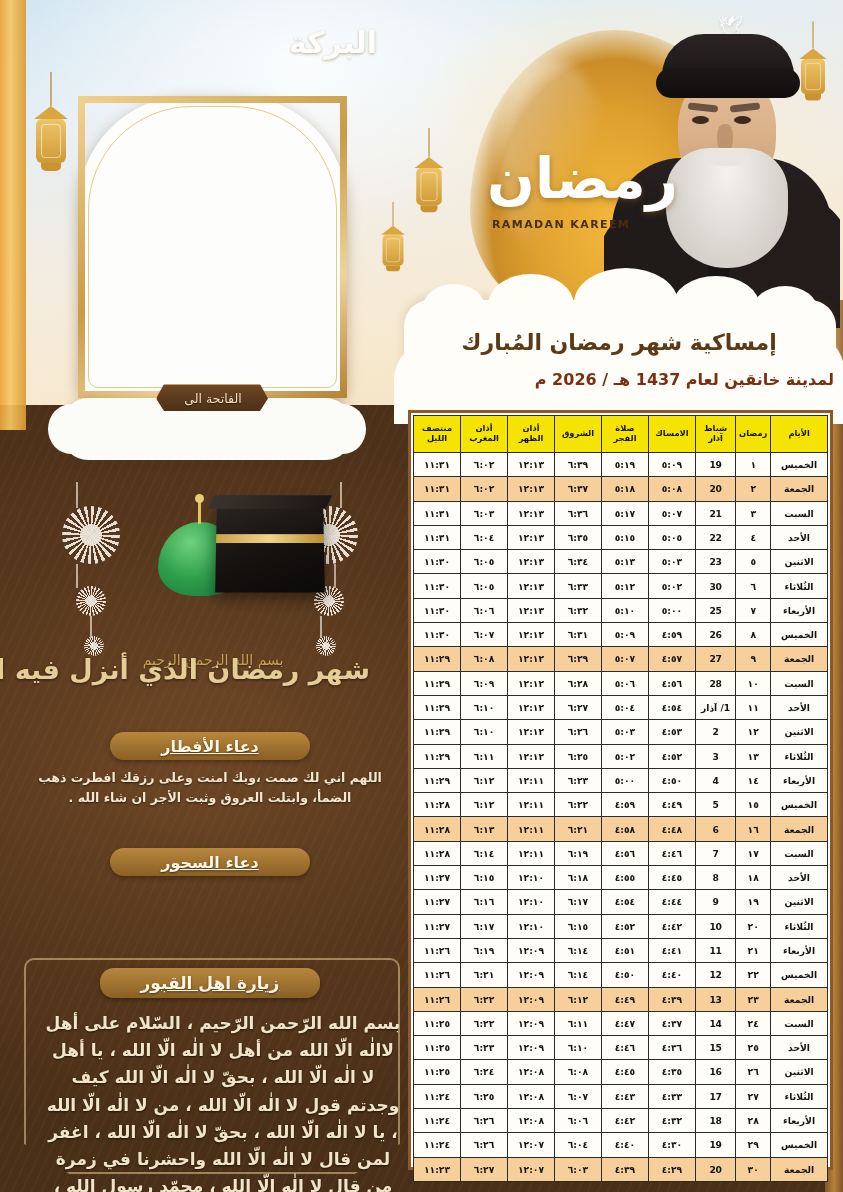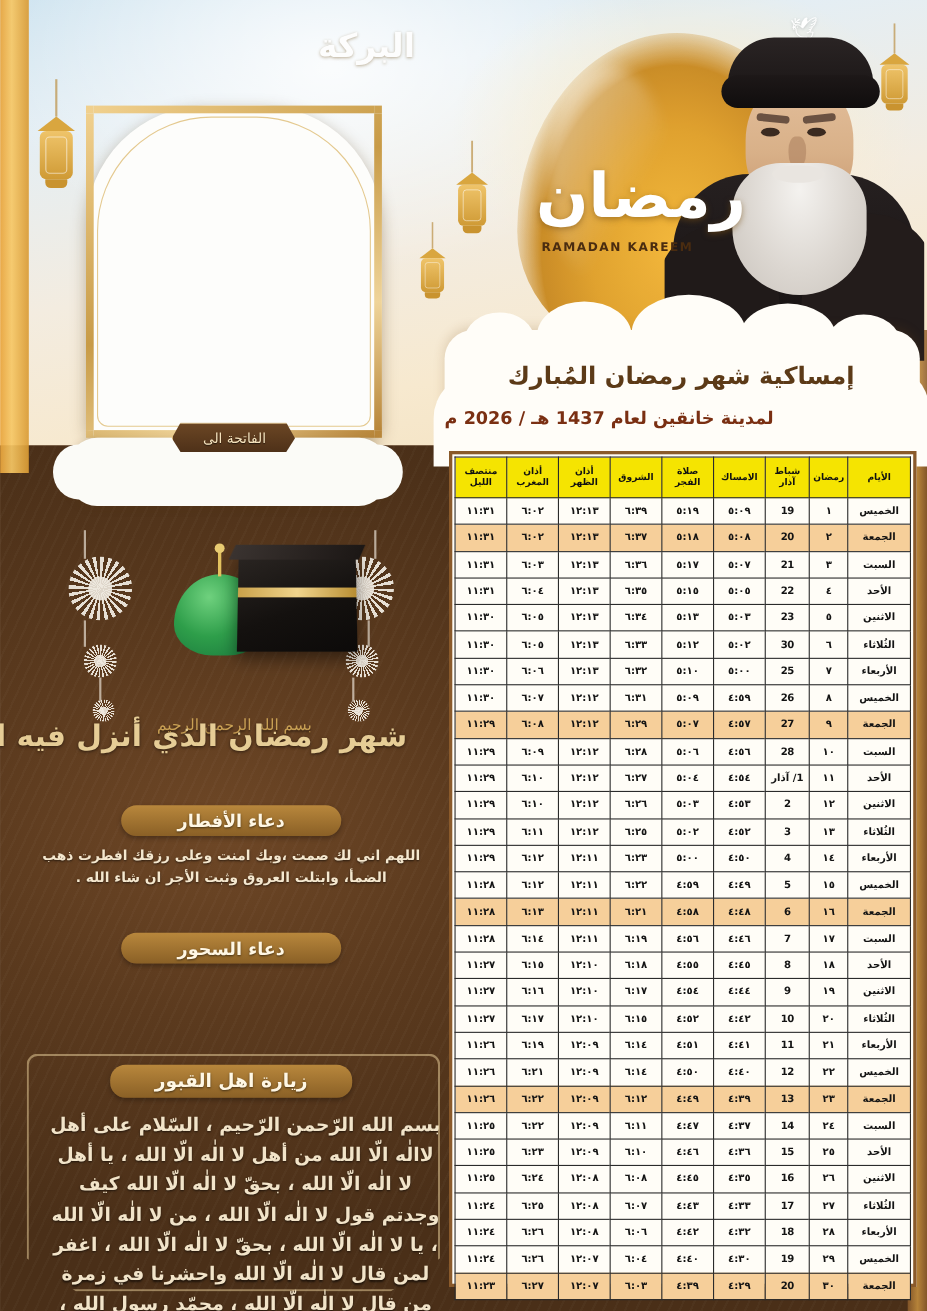--- a/index.html
+++ b/index.html
@@ -181,20 +181,21 @@
   }
 
   
   .dua-title{
     position:absolute;left:110px;width:200px;height:28px;
     background:linear-gradient(180deg,#b8873c,#8a6026);
     border-radius:14px;display:flex;align-items:center;justify-content:center;
     color:#fff7e4;font-size:16px;font-weight:bold;direction:rtl;
     text-shadow:0 1px 2px rgba(0,0,0,.55);
     box-shadow:0 2px 5px rgba(0,0,0,.3);
+    text-decoration:underline;
   }
   .dua-body{
     position:absolute;left:36px;width:348px;text-align:center;direction:rtl;
     color:#f5e8cf;font-size:12.5px;line-height:1.62;font-weight:bold;
     text-shadow:0 1px 2px rgba(0,0,0,.6);
   }
   .ziyara-body{
     position:absolute;left:43px;width:360px;text-align:center;direction:rtl;
     color:#f2e4c9;font-size:17px;line-height:1.6;font-weight:bold;
     text-shadow:0 1px 2px rgba(0,0,0,.6);
@@ -218,21 +219,21 @@
   .cloud-banner:after{
     content:"";position:absolute;right:-8px;top:34px;width:60px;height:90px;background:#fffdf8;border-radius:0 36px 0 0;
   }
   .cloud-bump{position:absolute;background:#fffdf8;border-radius:50%;}
   .title-main{
     position:absolute;left:404px;top:330px;width:430px;text-align:center;direction:rtl;
     font-size:22px;font-weight:bold;color:#5c3a17;letter-spacing:-.5px;
     text-shadow:0 1px 0 rgba(255,255,255,.8);z-index:4;
   }
   .title-sub{
-    position:absolute;left:404px;top:370px;width:430px;text-align:left;direction:rtl;
+    position:absolute;left:404px;top:370px;width:430px;text-align:right;direction:rtl;
     font-size:16px;font-weight:bold;color:#7a2f12;z-index:4;
   }
   .table-wrap{
     position:absolute;left:408px;top:410px;width:425px;height:760px;
     background:#fffdf7;border:3px solid #8a5a2b;box-sizing:border-box;z-index:5;
     padding:2px;
   }
   table.imsak{border-collapse:collapse;width:100%;table-layout:fixed;direction:rtl;}
   table.imsak th{
     background:#f5e401;border:1.3px solid #2b2b2b;color:#111;

